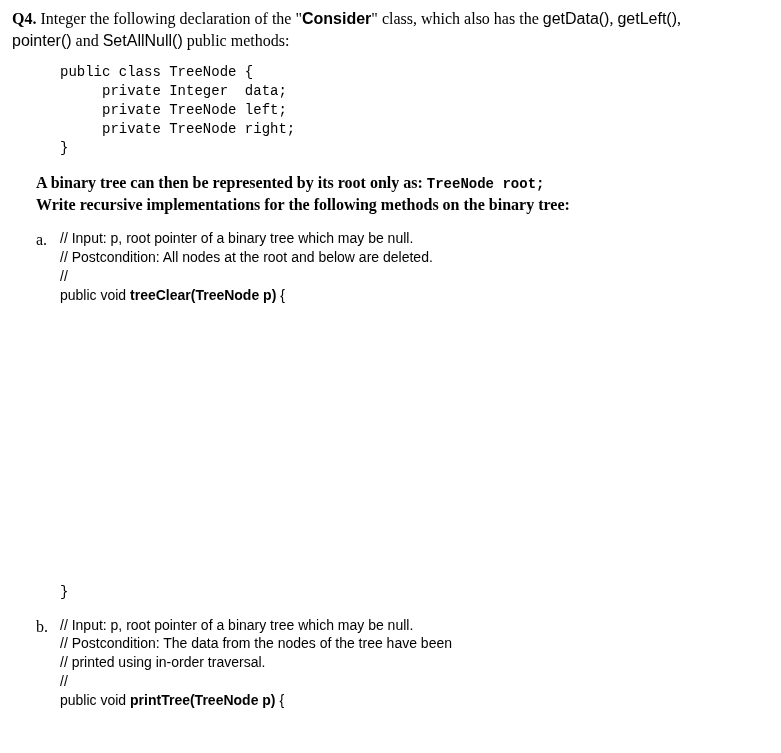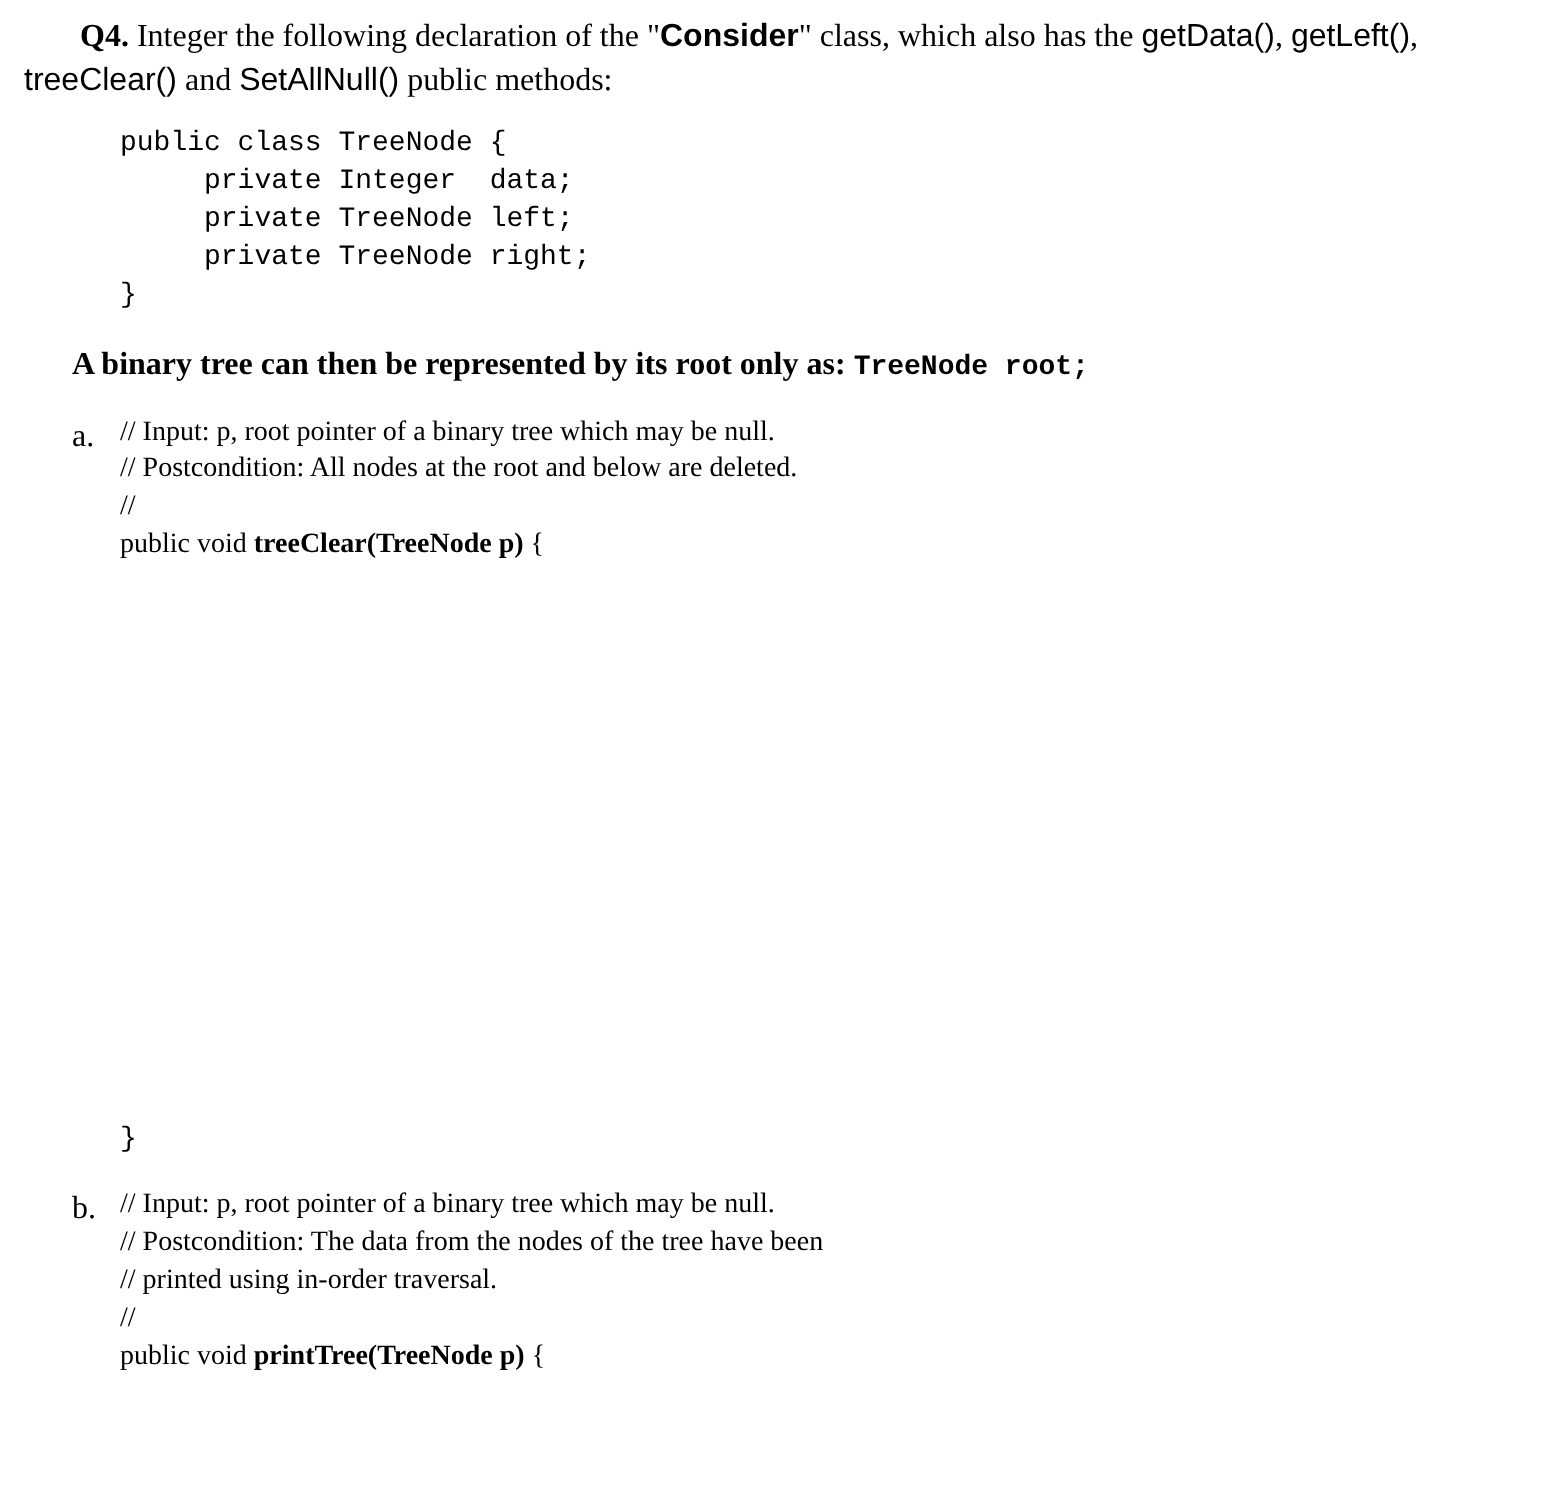--- a/index.html
+++ b/index.html
@@ -11,21 +11,20 @@
       padding: 8px 12px;
       width: 781px;
       box-sizing: border-box;
       line-height: 1.35;
     }
     .question-header {
       margin-bottom: 12px;
     }
     .question-label {
       font-weight: bold;
-      margin-left: 28px;
     }
     .bold-class {
       font-weight: bold;
       font-family: Arial, Helvetica, sans-serif;
     }
     .bold-method {
       font-weight: normal;
       font-family: Arial, Helvetica, sans-serif;
     }
     .code-block {
@@ -50,21 +49,21 @@
       display: flex;
       align-items: flex-start;
       margin-left: 24px;
       margin-bottom: 8px;
     }
     .part-label {
       width: 24px;
       flex-shrink: 0;
     }
     .part-code {
-      font-family: Liberation Serif, serif;
+      font-family: Liberation Sans, sans-serif;
       font-size: 14px;
       white-space: pre;
       line-height: 1.35;
     }
     .code-bold {
       font-weight: bold;
     }
     .answer-space-a {
       height: 270px;
     }
@@ -74,31 +73,32 @@
       margin-left: 48px;
       margin-bottom: 14px;
     }
   </style>
 </head>
 <body>
 
 <div class="question-header">
   <span class="question-label">Q4.</span>
   <span>Integer the following declaration of the "</span><span class="bold-class">Consider</span><span>" class, which also has the </span><span class="bold-method">getData()</span><span>, </span><span class="bold-method">getLeft()</span><span>, </span><br>
-  <span class="bold-method">treeClear()</span><span> and </span><span class="bold-method">SetAllNull()</span><span> public methods:</span>
+  <span class="bold-method">pointer()</span><span> and </span><span class="bold-method">SetAllNull()</span><span> public methods:</span>
 </div>
 
 <div class="code-block">public class TreeNode {
      private Integer  data;
      private TreeNode left;
      private TreeNode right;
 }</div>
 
 <div class="description">
   <span>A binary tree can then be represented by its root only as:  </span><span class="inline-code">TreeNode root;</span><br>
+  <span>Write recursive implementations for the following methods on the binary tree:</span>
 </div>
 
 <div class="part-row">
   <div class="part-label">a.</div>
   <div class="part-code"><span>// Input: p, root pointer of a binary tree which may be null.</span>
 <span>// Postcondition: All nodes at the root and below are deleted.</span>
 <span>//</span>
 <span>public void </span><span class="code-bold">treeClear(TreeNode p)</span><span> {</span></div>
 </div>
 

